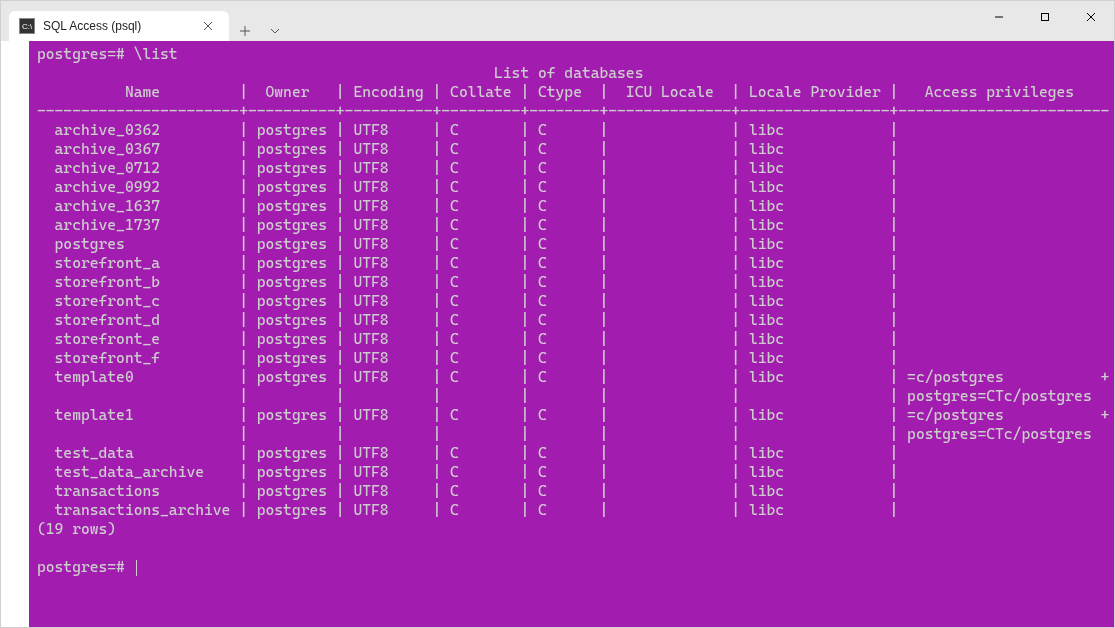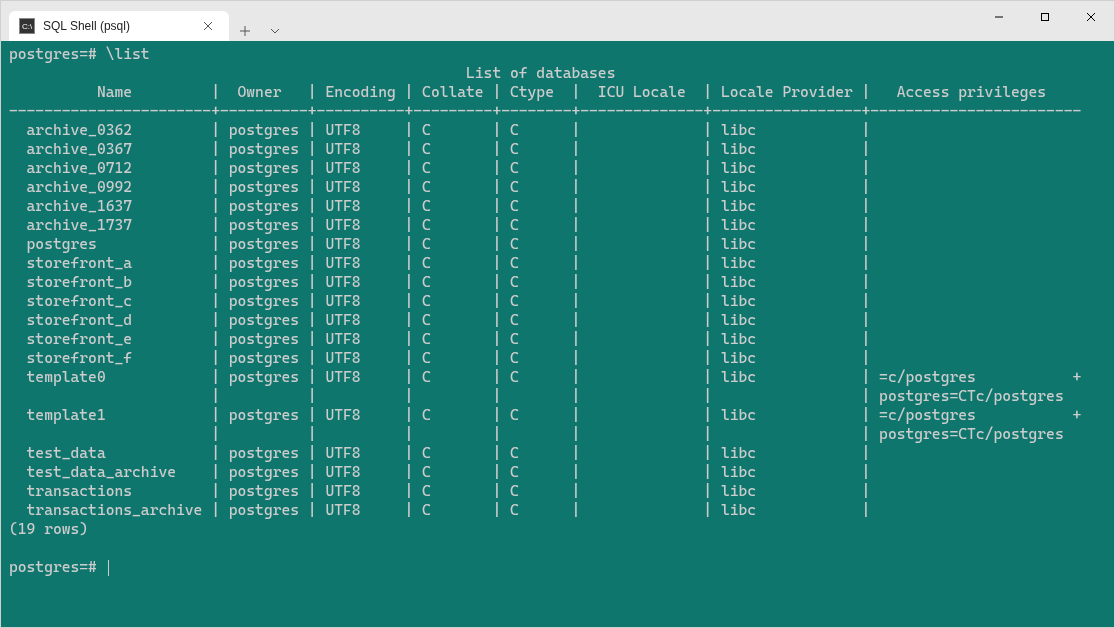--- a/index.html
+++ b/index.html
@@ -87,46 +87,47 @@
       width: 46px;
       height: 32px;
       display: flex;
       align-items: center;
       justify-content: center;
       cursor: pointer;
       color: #000;
     }
     .terminal {
       flex: 1;
-      background: #0f766e;
+      background: #a21caf;
       color: #cccccc;
       font-family: "Cascadia Mono", "Consolas", monospace;
       font-size: 15px;
       line-height: 19px;
       padding: 4px 8px;
       white-space: pre;
       overflow: hidden;
+      margin-left: 28px;
     }
     .cursor {
       display: inline-block;
       width: 1px;
       height: 16px;
       background: #ccc;
       vertical-align: middle;
       margin-left: 2px;
     }
   </style>
 </head>
 <body>
 
 <div class="window">
   <div class="titlebar">
     <div class="tab">
       <span class="tab-icon">C:\</span>
-      <span>SQL Shell (psql)</span>
+      <span>SQL Access (psql)</span>
       <span class="tab-close">
         <svg width="10" height="10" viewBox="0 0 10 10">
             <path d="M1 1 L9 9 M9 1 L1 9" stroke="currentColor" stroke-width="1" fill="none"></path>
           </svg>
       </span>
     </div>
     <div class="tab-buttons">
       <span class="tab-btn">
         <svg width="12" height="12" viewBox="0 0 12 12">
             <path d="M6 1 V11 M1 6 H11" stroke="currentColor" stroke-width="1" fill="none"></path>

